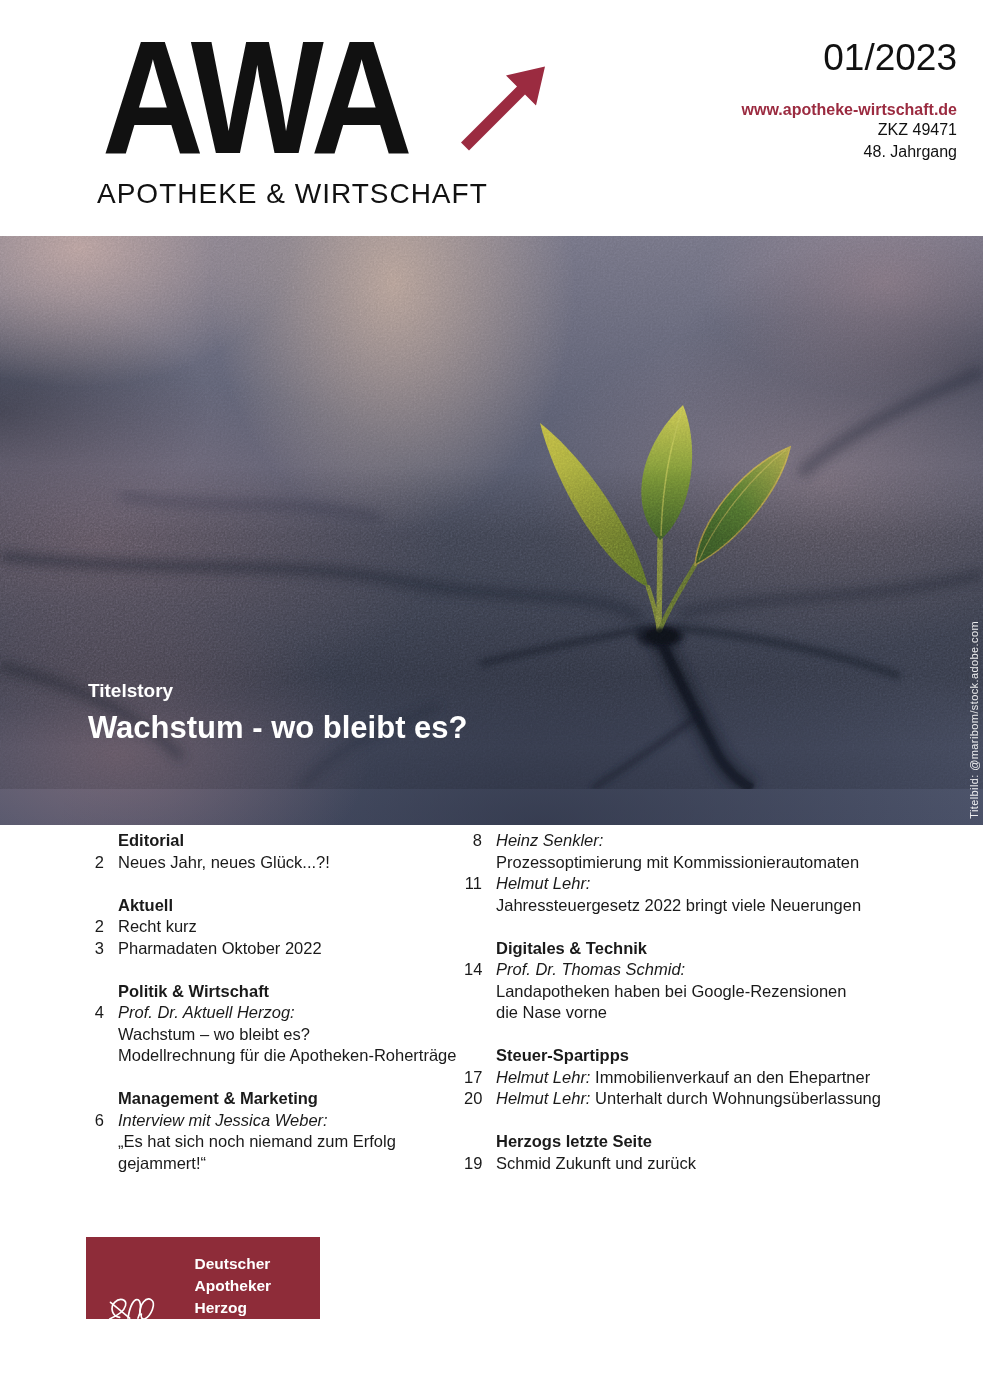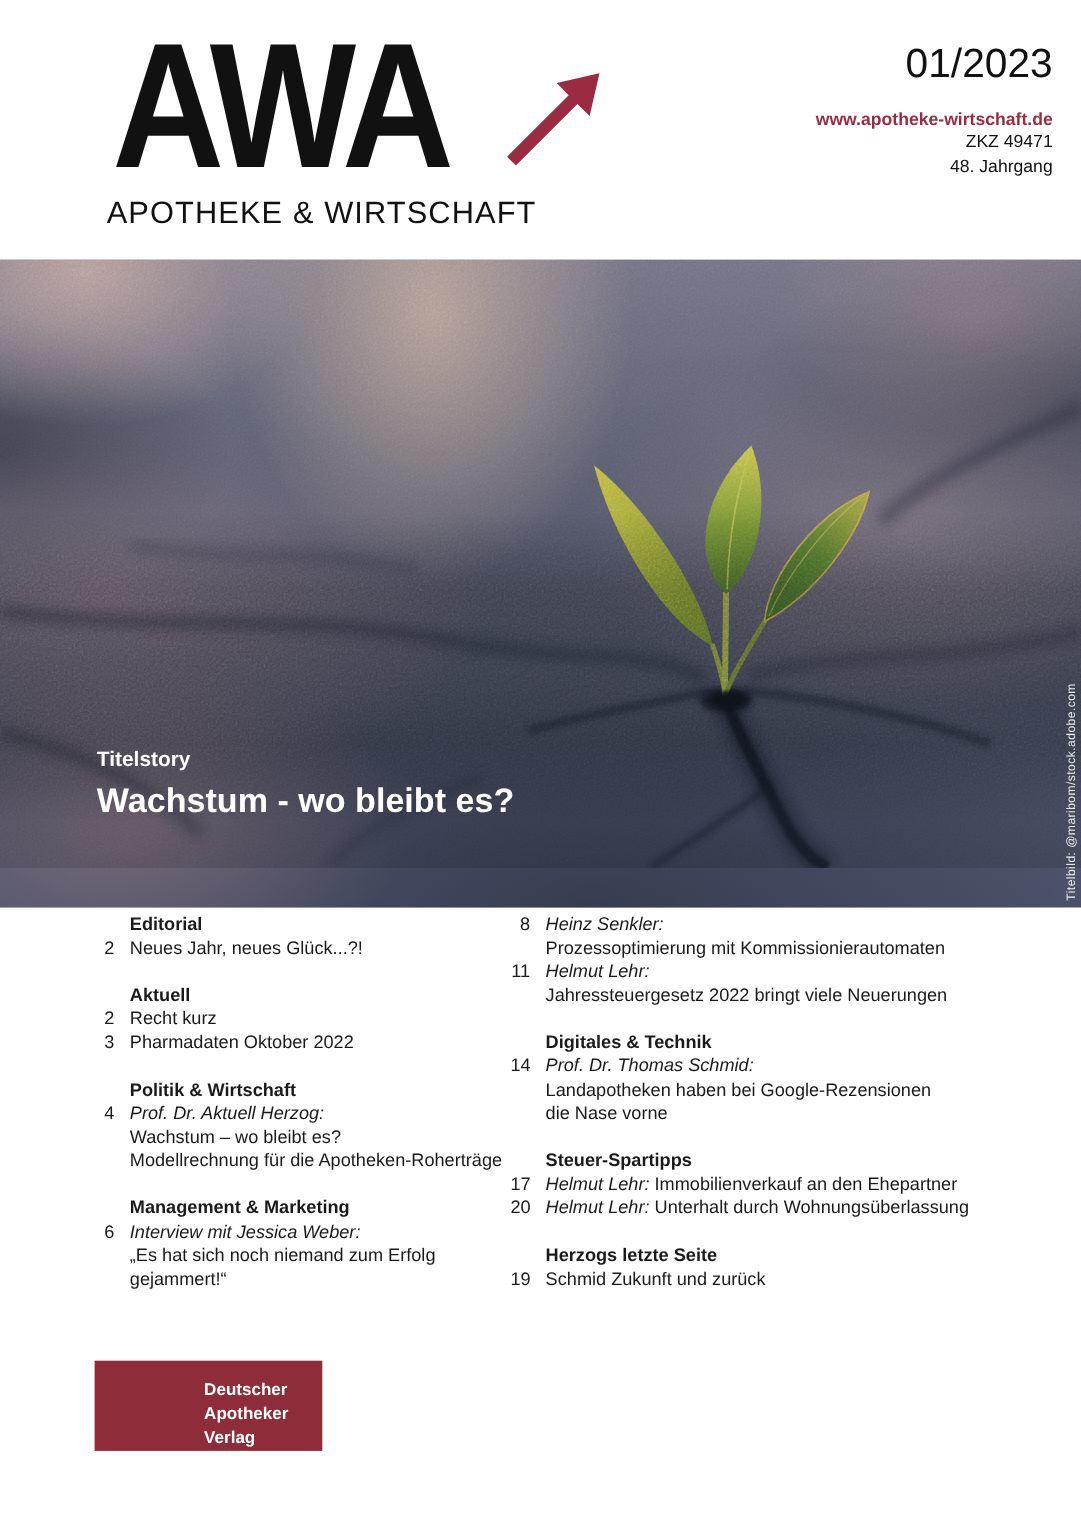--- a/index.html
+++ b/index.html
@@ -55,22 +55,22 @@
   .toc{position:absolute;top:830px;font-size:16.5px;line-height:21.5px;color:#1a1a1a;}
   .toc-left{left:86px;width:380px;}
   .toc-right{left:464px;width:470px;}
   .toc-section{margin-bottom:21.5px;}
   .toc-title{font-weight:bold;padding-left:32px;}
   .toc-row{display:grid;grid-template-columns:18px 1fr;column-gap:14px;}
   .toc-num{text-align:right;}
   .it{font-style:italic;}
   
   .publisher{
-    position:absolute;left:86px;top:1237px;width:207px;height:82px;
-    background:var(--pubblock);display:flex;align-items:flex-end;
+    position:absolute;left:86px;top:1237px;width:234px;height:82px;
+    background:var(--pubblock);display:flex;align-items:center;
   }
   .pub-left{width:92px;position:relative;border-right:2px solid #fff;}
   .pub-monogram{position:absolute;left:22px;top:13px;width:50px;height:36px;}
   .pub-text{padding:16px 0 0 20px;color:#fff;font-size:15.5px;font-weight:bold;line-height:22px;}
 </style>
 </head>
 <body style="--accent: #9b2b40; --pubblock: #8e2c39;">
 
 <div class="masthead">
   <div class="logo-text">AWA</div>
@@ -272,15 +272,15 @@
       <g fill="none" stroke="#ffffff" stroke-width="2" stroke-linecap="round">
         <path d="M14,27 C5,26 2,15 8,9 C14,3 23,5 21,13 C19,21 9,26 2,29"></path>
         <path d="M3,9 L26,28"></path>
         <path d="M24,28 C26,14 31,4 36,6 C40,8 40,20 36,28"></path>
         <path d="M38,24 C38,10 46,2 52,6 C58,10 52,25 44,29 C41,30 39,27 40,23"></path>
       </g>
     </svg>
   </div>
   <div class="pub-text">
     <div>Deutscher</div>
-    <div>Apotheker Verlag</div>
+    <div>Apotheker Herzog</div>
   </div>
 </div>
 
 </body></html>

